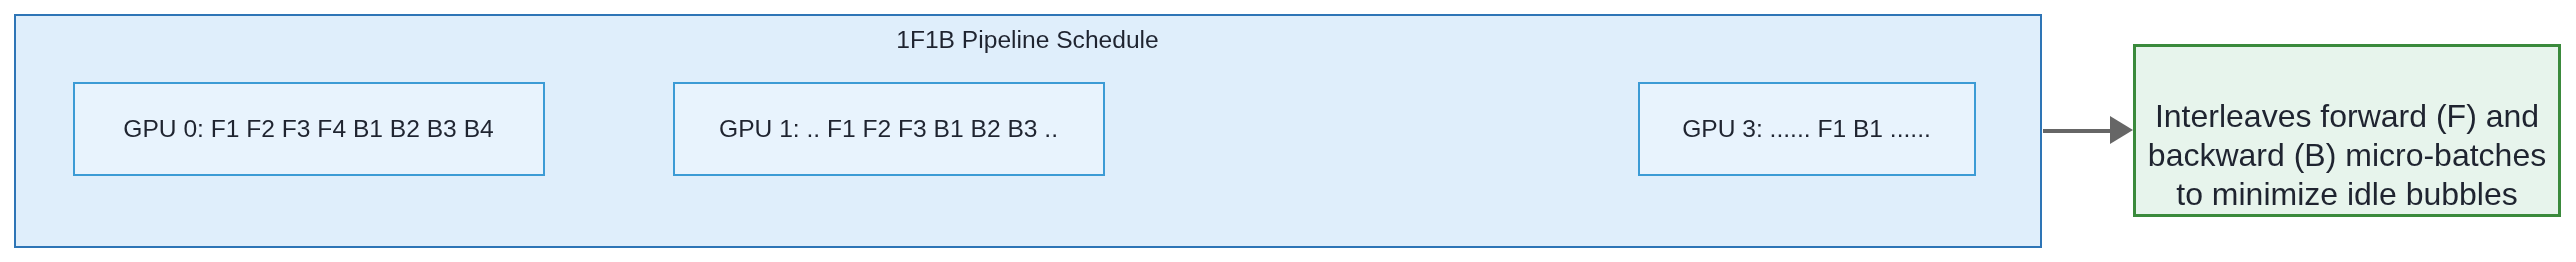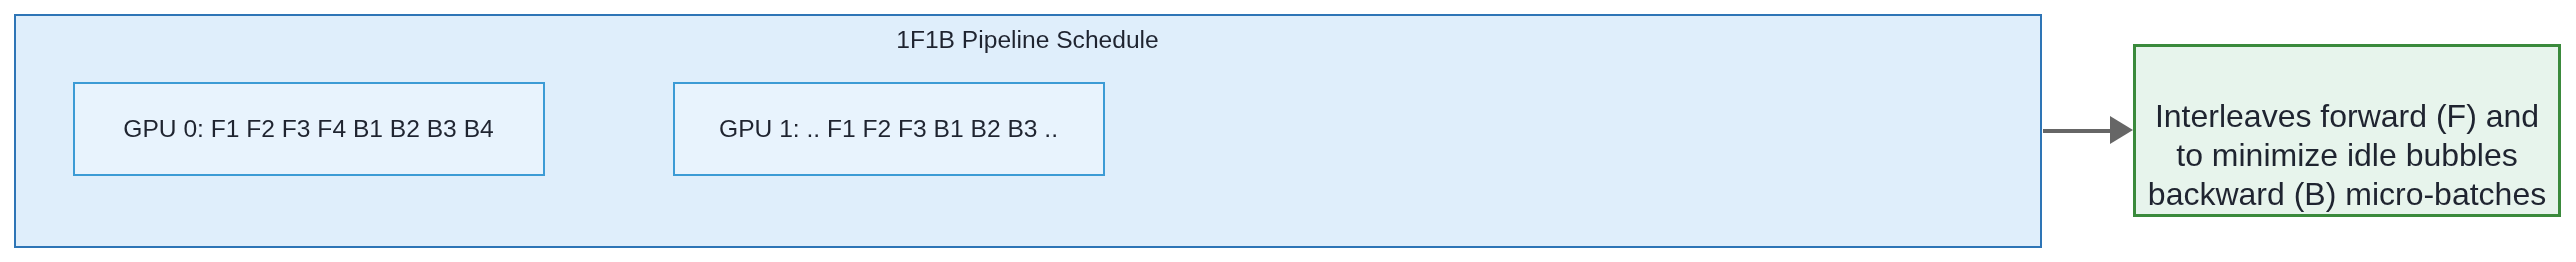--- a/index.html
+++ b/index.html
@@ -116,27 +116,30 @@
 
     <div class="gpu-box gpu-0">
       <span>GPU 0: F1 F2 F3 F4 B1 B2 B3 B4</span>
     </div>
 
     <div class="gpu-box gpu-1">
       <span>GPU 1: .. F1 F2 F3 B1 B2 B3 ..</span>
     </div>
 
 
+    <div class="gpu-box gpu-3">
+      <span>GPU 3: ...... F1 B1 ......</span>
+    </div>
   </div>
 
   <div class="connector">
     <div class="line"></div>
     <div class="head"></div>
   </div>
 
   <div class="annotation-box">
     <span class="ann-line">Interleaves forward (F) and</span>
+    <span class="ann-line">backward (B) micro-batches</span>
     <span class="ann-line">to minimize idle bubbles</span>
-    <span class="ann-line">backward (B) micro-batches</span>
   </div>
 
 </div>
 
 
 </body></html>

